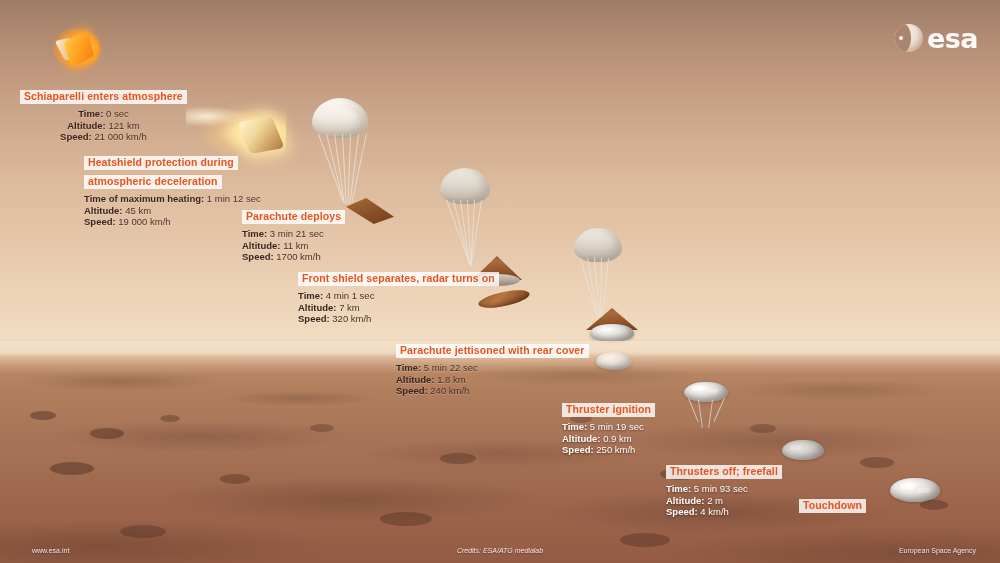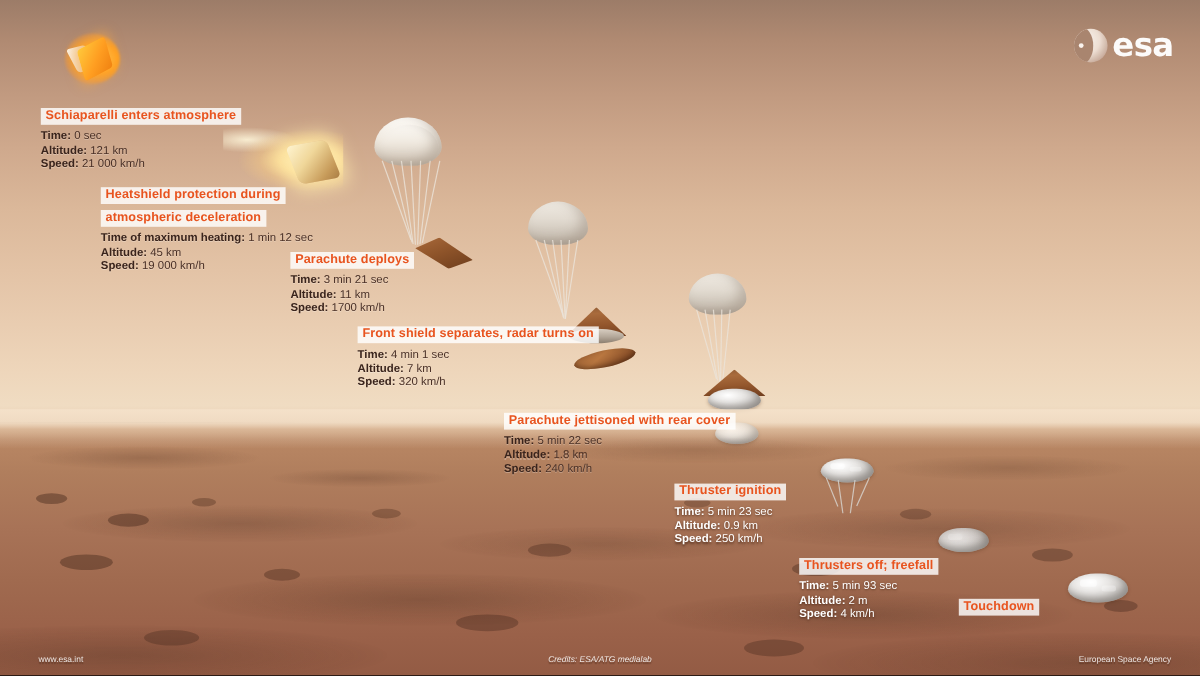--- a/index.html
+++ b/index.html
@@ -269,21 +269,21 @@
     <div class="rock" style="left:57%;top:30%;width:22px;height:8px;background:rgba(78,46,31,.34);"></div>
     <div class="rock" style="left:66%;top:55%;width:40px;height:12px;background:rgba(62,36,25,.36);"></div>
     <div class="rock" style="left:75%;top:34%;width:26px;height:9px;background:rgba(74,44,29,.33);"></div>
     <div class="rock" style="left:86%;top:50%;width:34px;height:11px;background:rgba(64,37,26,.35);"></div>
     <div class="rock" style="left:92%;top:70%;width:28px;height:10px;background:rgba(58,33,23,.34);"></div>
     <div class="rock" style="left:38%;top:76%;width:52px;height:14px;background:rgba(56,32,22,.32);"></div>
     <div class="rock" style="left:12%;top:82%;width:46px;height:13px;background:rgba(56,32,22,.30);"></div>
     <div class="rock" style="left:62%;top:86%;width:50px;height:14px;background:rgba(54,31,21,.30);"></div>
   </div>
 
-  <div class="label" style="left:34px;top:86px;">
+  <div class="label" style="left:20px;top:86px;text-align:center;">
     <div class="title">Schiaparelli enters atmosphere</div>
     <div class="rows">
       <div class="row"><b>Time:</b> <span>0 sec</span></div>
       <div class="row"><b>Altitude:</b> <span>121 km</span></div>
       <div class="row"><b>Speed:</b> <span>21 000 km/h</span></div>
     </div>
   </div>
 
   <div class="label" style="left:84px;top:152px;">
     <div class="title">Heatshield protection during</div><br>
@@ -306,33 +306,33 @@
 
   <div class="label" style="left:298px;top:268px;">
     <div class="title">Front shield separates, radar turns on</div>
     <div class="rows">
       <div class="row"><b>Time:</b> <span>4 min 1 sec</span></div>
       <div class="row"><b>Altitude:</b> <span>7 km</span></div>
       <div class="row"><b>Speed:</b> <span>320 km/h</span></div>
     </div>
   </div>
 
-  <div class="label" style="left:420px;top:340px;">
+  <div class="label" style="left:396px;top:340px;">
     <div class="title">Parachute jettisoned with rear cover</div>
     <div class="rows">
       <div class="row"><b>Time:</b> <span>5 min 22 sec</span></div>
       <div class="row"><b>Altitude:</b> <span>1.8 km</span></div>
       <div class="row"><b>Speed:</b> <span>240 km/h</span></div>
     </div>
   </div>
 
   <div class="label dark" style="left:562px;top:399px;">
     <div class="title">Thruster ignition</div>
     <div class="rows">
-      <div class="row"><b>Time:</b> <span>5 min 23 sec</span></div>
+      <div class="row"><b>Time:</b> <span>5 min 19 sec</span></div>
       <div class="row"><b>Altitude:</b> <span>0.9 km</span></div>
       <div class="row"><b>Speed:</b> <span>250 km/h</span></div>
     </div>
   </div>
 
   <div class="label dark" style="left:666px;top:461px;">
     <div class="title">Thrusters off; freefall</div>
     <div class="rows">
       <div class="row"><b>Time:</b> <span>5 min 93 sec</span></div>
       <div class="row"><b>Altitude:</b> <span>2 m</span></div>

